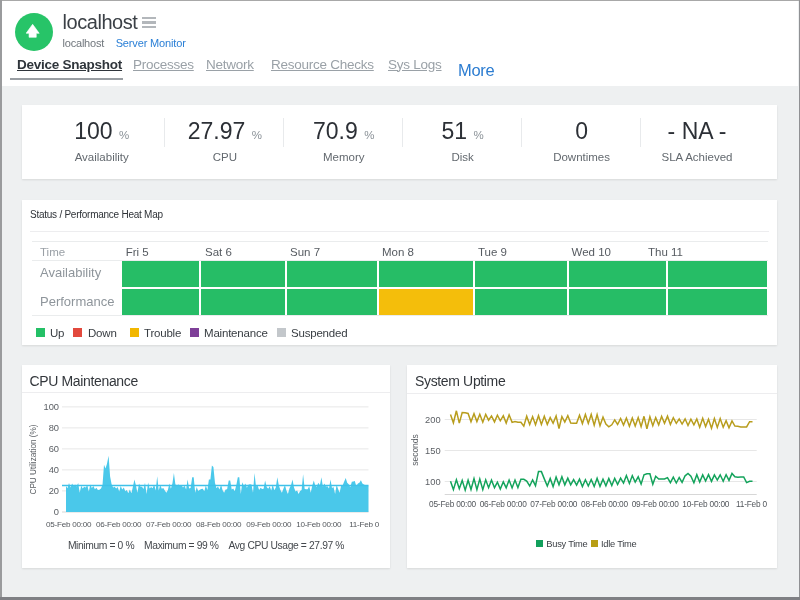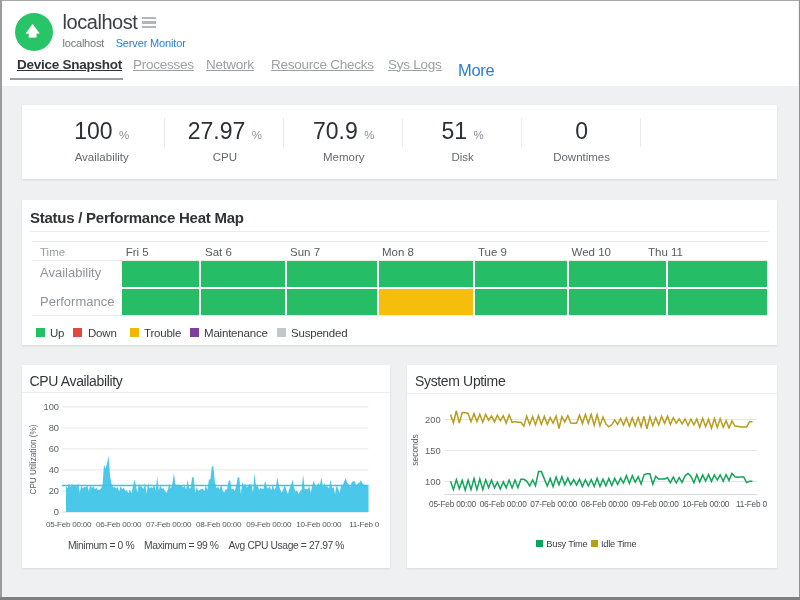--- a/index.html
+++ b/index.html
@@ -19,21 +19,21 @@
 #tab-more { left:458px; top:60.5px; font-size:16.5px; letter-spacing:-0.3px; color:#2b7cd1; }
 #tab-underline { left:10px; top:77.5px; width:113px; height:2px; background:#999ea3; }
 .card { background:#fff; box-shadow:0 1px 2px rgba(0,0,0,0.1); }
 #stats { left:22px; top:105px; width:755px; height:74px; display:flex; }
 .scol { text-align:center; padding-top:13px; position:relative; }
 .sval { font-size:23px; color:#2c3036; }
 .sval span { font-size:11.5px; color:#8b9298; }
 .slab { font-size:11.5px; color:#63696f; margin-top:6px; }
 .sdiv { position:absolute; right:0; top:13px; width:1px; height:29px; background:#e8eaec; }
 #heat { left:22px; top:200px; width:755px; height:145px; }
-#heat-title { left:30px; top:209px; font-size:15px; letter-spacing:-0.25px; color:#2f3338; font-weight:bold; }
+#heat-title { left:30px; top:209px; font-size:10px; letter-spacing:-0.25px; color:#2f3338; font-weight:normal; }
 #heat-sep { left:30px; top:230.8px; width:739px; height:1px; background:#ededef; }
 .tline { left:32px; width:735.5px; height:1px; background:#eaeced; }
 .hcell { font-size:11.5px; color:#565b61; top:245.5px; }
 .rowlab { font-size:13px; color:#8e959b; left:40px; }
 .gcell { position:absolute; height:26px; background:#26bd66; }
 .leg { top:327px; font-size:11.5px; letter-spacing:-0.2px; color:#383d42; }
 .lsq { top:327.5px; width:9px; height:9px; position:absolute; }
 #cpu-card { left:22px; top:365px; width:368px; height:203px; }
 #up-card { left:407px; top:365px; width:370px; height:203px; }
 .ctitle { font-size:14px; letter-spacing:-0.35px; color:#33373c; }
@@ -87,20 +87,24 @@
     </div>
   <div class="scol" style="width:119px">
       <div class="sval">51 <span>%</span></div>
       <div class="slab">Disk</div>
       <div class="sdiv"></div>
     </div>
   <div class="scol" style="width:118.8px">
       <div class="sval">0</div>
       <div class="slab">Downtimes</div>
       <div class="sdiv"></div>
+    </div>
+  <div class="scol" style="width:136px; padding-right:24px">
+      <div class="sval">- NA -</div>
+      <div class="slab">SLA Achieved</div>
     </div>
 </div>
 
 <div class="abs card" id="heat"></div>
 <div class="abs" id="heat-title">Status / Performance Heat Map</div>
 <div class="abs" id="heat-sep"></div>
 <div class="abs tline" style="top:241px"></div>
 <div class="abs tline" style="top:259.5px"></div>
 <div class="abs tline" style="top:315px"></div>
 <div class="abs hcell" style="left:40px; color:#9aa0a6;">Time</div>
@@ -132,21 +136,21 @@
 <div class="abs lsq" style="left:72.7px; background:#e2493d;"></div>
 <div class="abs leg" style="left:88px">Down</div>
 <div class="abs lsq" style="left:130px; background:#f2b700;"></div>
 <div class="abs leg" style="left:144px">Trouble</div>
 <div class="abs lsq" style="left:190px; background:#7e3f98;"></div>
 <div class="abs leg" style="left:204px">Maintenance</div>
 <div class="abs lsq" style="left:277px; background:#c3c7cb;"></div>
 <div class="abs leg" style="left:291px">Suspended</div>
 
 <div class="abs card" id="cpu-card"></div>
-<div class="abs ctitle" style="left:29.5px; top:372.5px;">CPU Availability</div>
+<div class="abs ctitle" style="left:29.5px; top:372.5px;">CPU Maintenance</div>
 <div class="abs csep" style="left:22px; top:392px; width:368px;"></div>
 <svg class="abs" style="left:22px; top:391px;" width="368" height="130" viewBox="0 0 368 130">
   <g stroke="#e7e7e7" stroke-width="1">
     <line x1="40" y1="15.9" x2="346.5" y2="15.9"></line>
     <line x1="40" y1="36.9" x2="346.5" y2="36.9"></line>
     <line x1="40" y1="57.9" x2="346.5" y2="57.9"></line>
     <line x1="40" y1="78.9" x2="346.5" y2="78.9"></line>
     <line x1="40" y1="99.9" x2="346.5" y2="99.9"></line>
   </g>
   <line x1="40" y1="121" x2="346.5" y2="121" stroke="#d7d7d7" stroke-width="1"></line>

